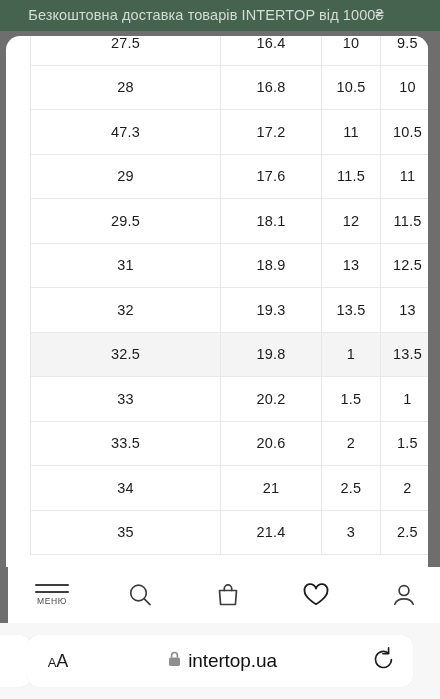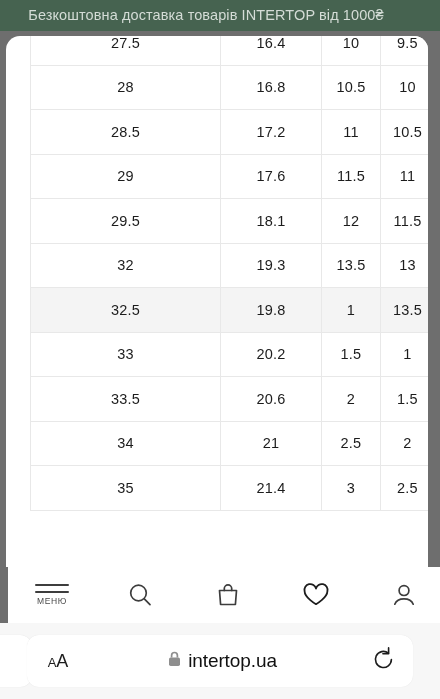--- a/index.html
+++ b/index.html
@@ -215,36 +215,42 @@
               <td>10</td>
               <td>9.5</td>
             </tr>
             <tr>
               <td>28</td>
               <td>16.8</td>
               <td>10.5</td>
               <td>10</td>
             </tr>
             <tr>
-              <td>28.5</td>
+              <td>47.3</td>
               <td>17.2</td>
               <td>11</td>
               <td>10.5</td>
             </tr>
             <tr>
               <td>29</td>
               <td>17.6</td>
               <td>11.5</td>
               <td>11</td>
             </tr>
             <tr>
               <td>29.5</td>
               <td>18.1</td>
               <td>12</td>
               <td>11.5</td>
+            </tr>
+            <tr>
+              <td>31</td>
+              <td>18.9</td>
+              <td>13</td>
+              <td>12.5</td>
             </tr>
             <tr>
               <td>32</td>
               <td>19.3</td>
               <td>13.5</td>
               <td>13</td>
             </tr>
             <tr class="highlight">
               <td>32.5</td>
               <td>19.8</td>

